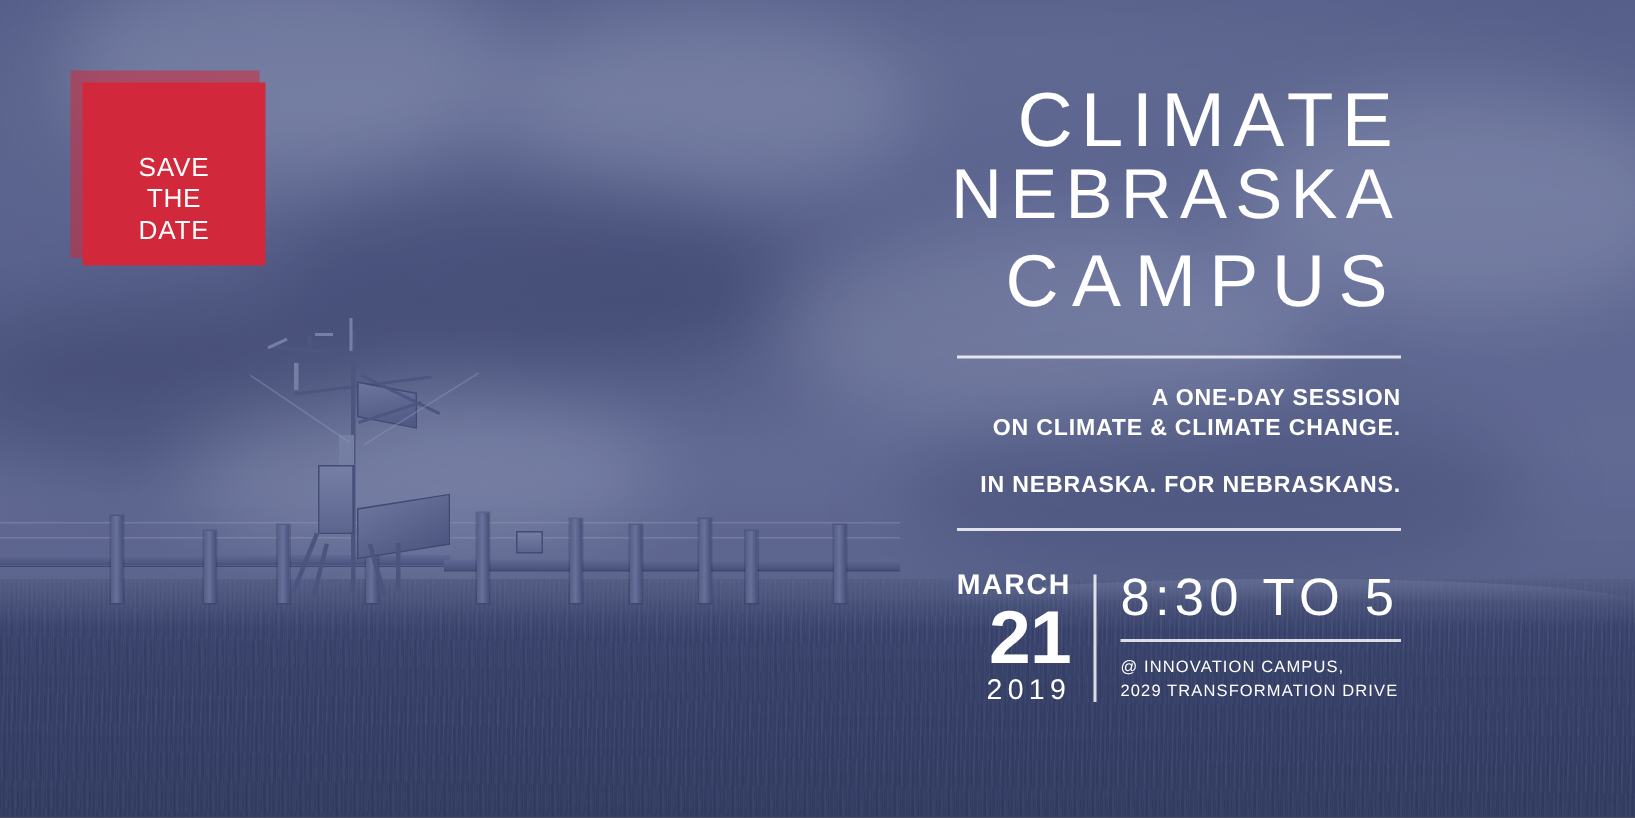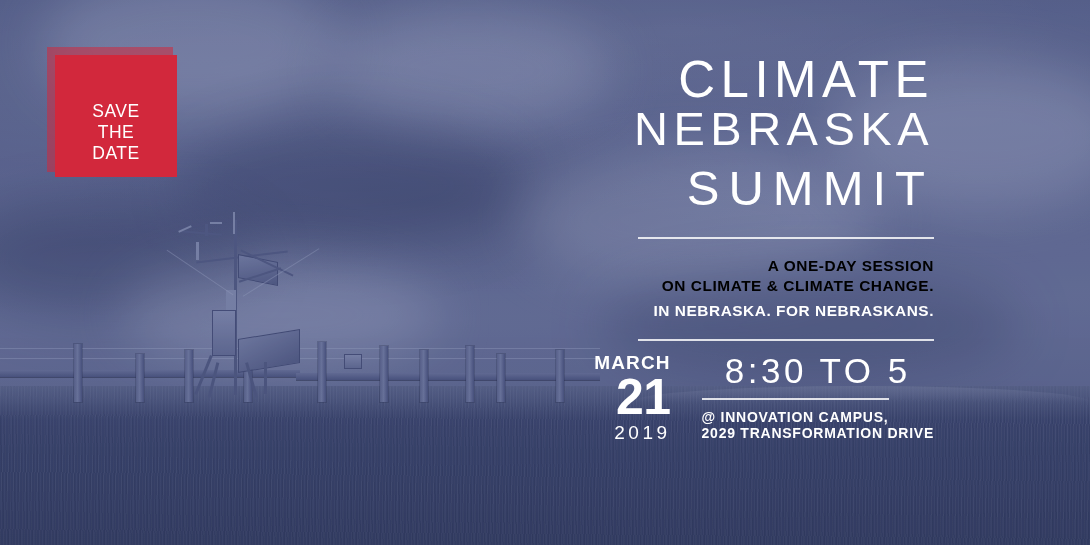--- a/index.html
+++ b/index.html
@@ -172,36 +172,36 @@
   }
   .rule.top { width: 296px; margin-top: 24px; }
   .rule.bot { width: 296px; margin-top: 19px; }
 
   .blurb {
     font-weight: bold;
     font-size: 15.4px;
     letter-spacing: 0.55px;
     line-height: 20px;
     margin-top: 17px;
-    color: #000000;
+    color: #ffffff;
   }
   .blurb2 {
     font-weight: bold;
     font-size: 15.4px;
     letter-spacing: 0.55px;
-    margin-top: 6px;
+    margin-top: 19px;
     color: #fff;
   }
 
   
   .datetime {
     display: flex;
     justify-content: flex-end;
     align-items: stretch;
-    margin-top: 12px;
+    margin-top: 27px;
   }
   .date-col {
     text-align: right;
     padding-right: 15px;
     display: flex;
     flex-direction: column;
     align-items: flex-end;
     justify-content: flex-start;
   }
   .d-month {
@@ -236,31 +236,30 @@
     display: flex;
     flex-direction: column;
     justify-content: flex-start;
   }
   .t-time {
     font-weight: 300;
     font-size: 35px;
     letter-spacing: 3.5px;
     line-height: 36px;
     white-space: nowrap;
-    text-align: center;
   }
   .t-rule {
     height: 2px;
     background: rgba(255,255,255,0.82);
     width: 187px;
     margin-top: 9px;
   }
   .t-venue {
-    font-weight: bold;
-    font-size: 14px;
+    font-weight: normal;
+    font-size: 11px;
     letter-spacing: 0.75px;
     line-height: 16px;
     margin-top: 9px;
     white-space: nowrap;
   }
 
   
   .logos {
     position: absolute;
     left: 52px;
@@ -375,21 +374,21 @@
       <span>SAVE</span>
       <span>THE</span>
       <span>DATE</span>
     </div>
   </div>
 
   <div class="col">
 
     <div class="headline h2">CLIMATE</div>
     <div class="headline h1">NEBRASKA</div>
-    <div class="headline h3">SUMMIT</div>
+    <div class="headline h3">CAMPUS</div>
 
     <div class="rule top"></div>
 
     <div class="blurb">
       <div>A ONE-DAY SESSION</div>
       <div>ON CLIMATE &amp; CLIMATE CHANGE.</div>
     </div>
 
     <div class="blurb2">IN NEBRASKA. FOR NEBRASKANS.</div>
 

